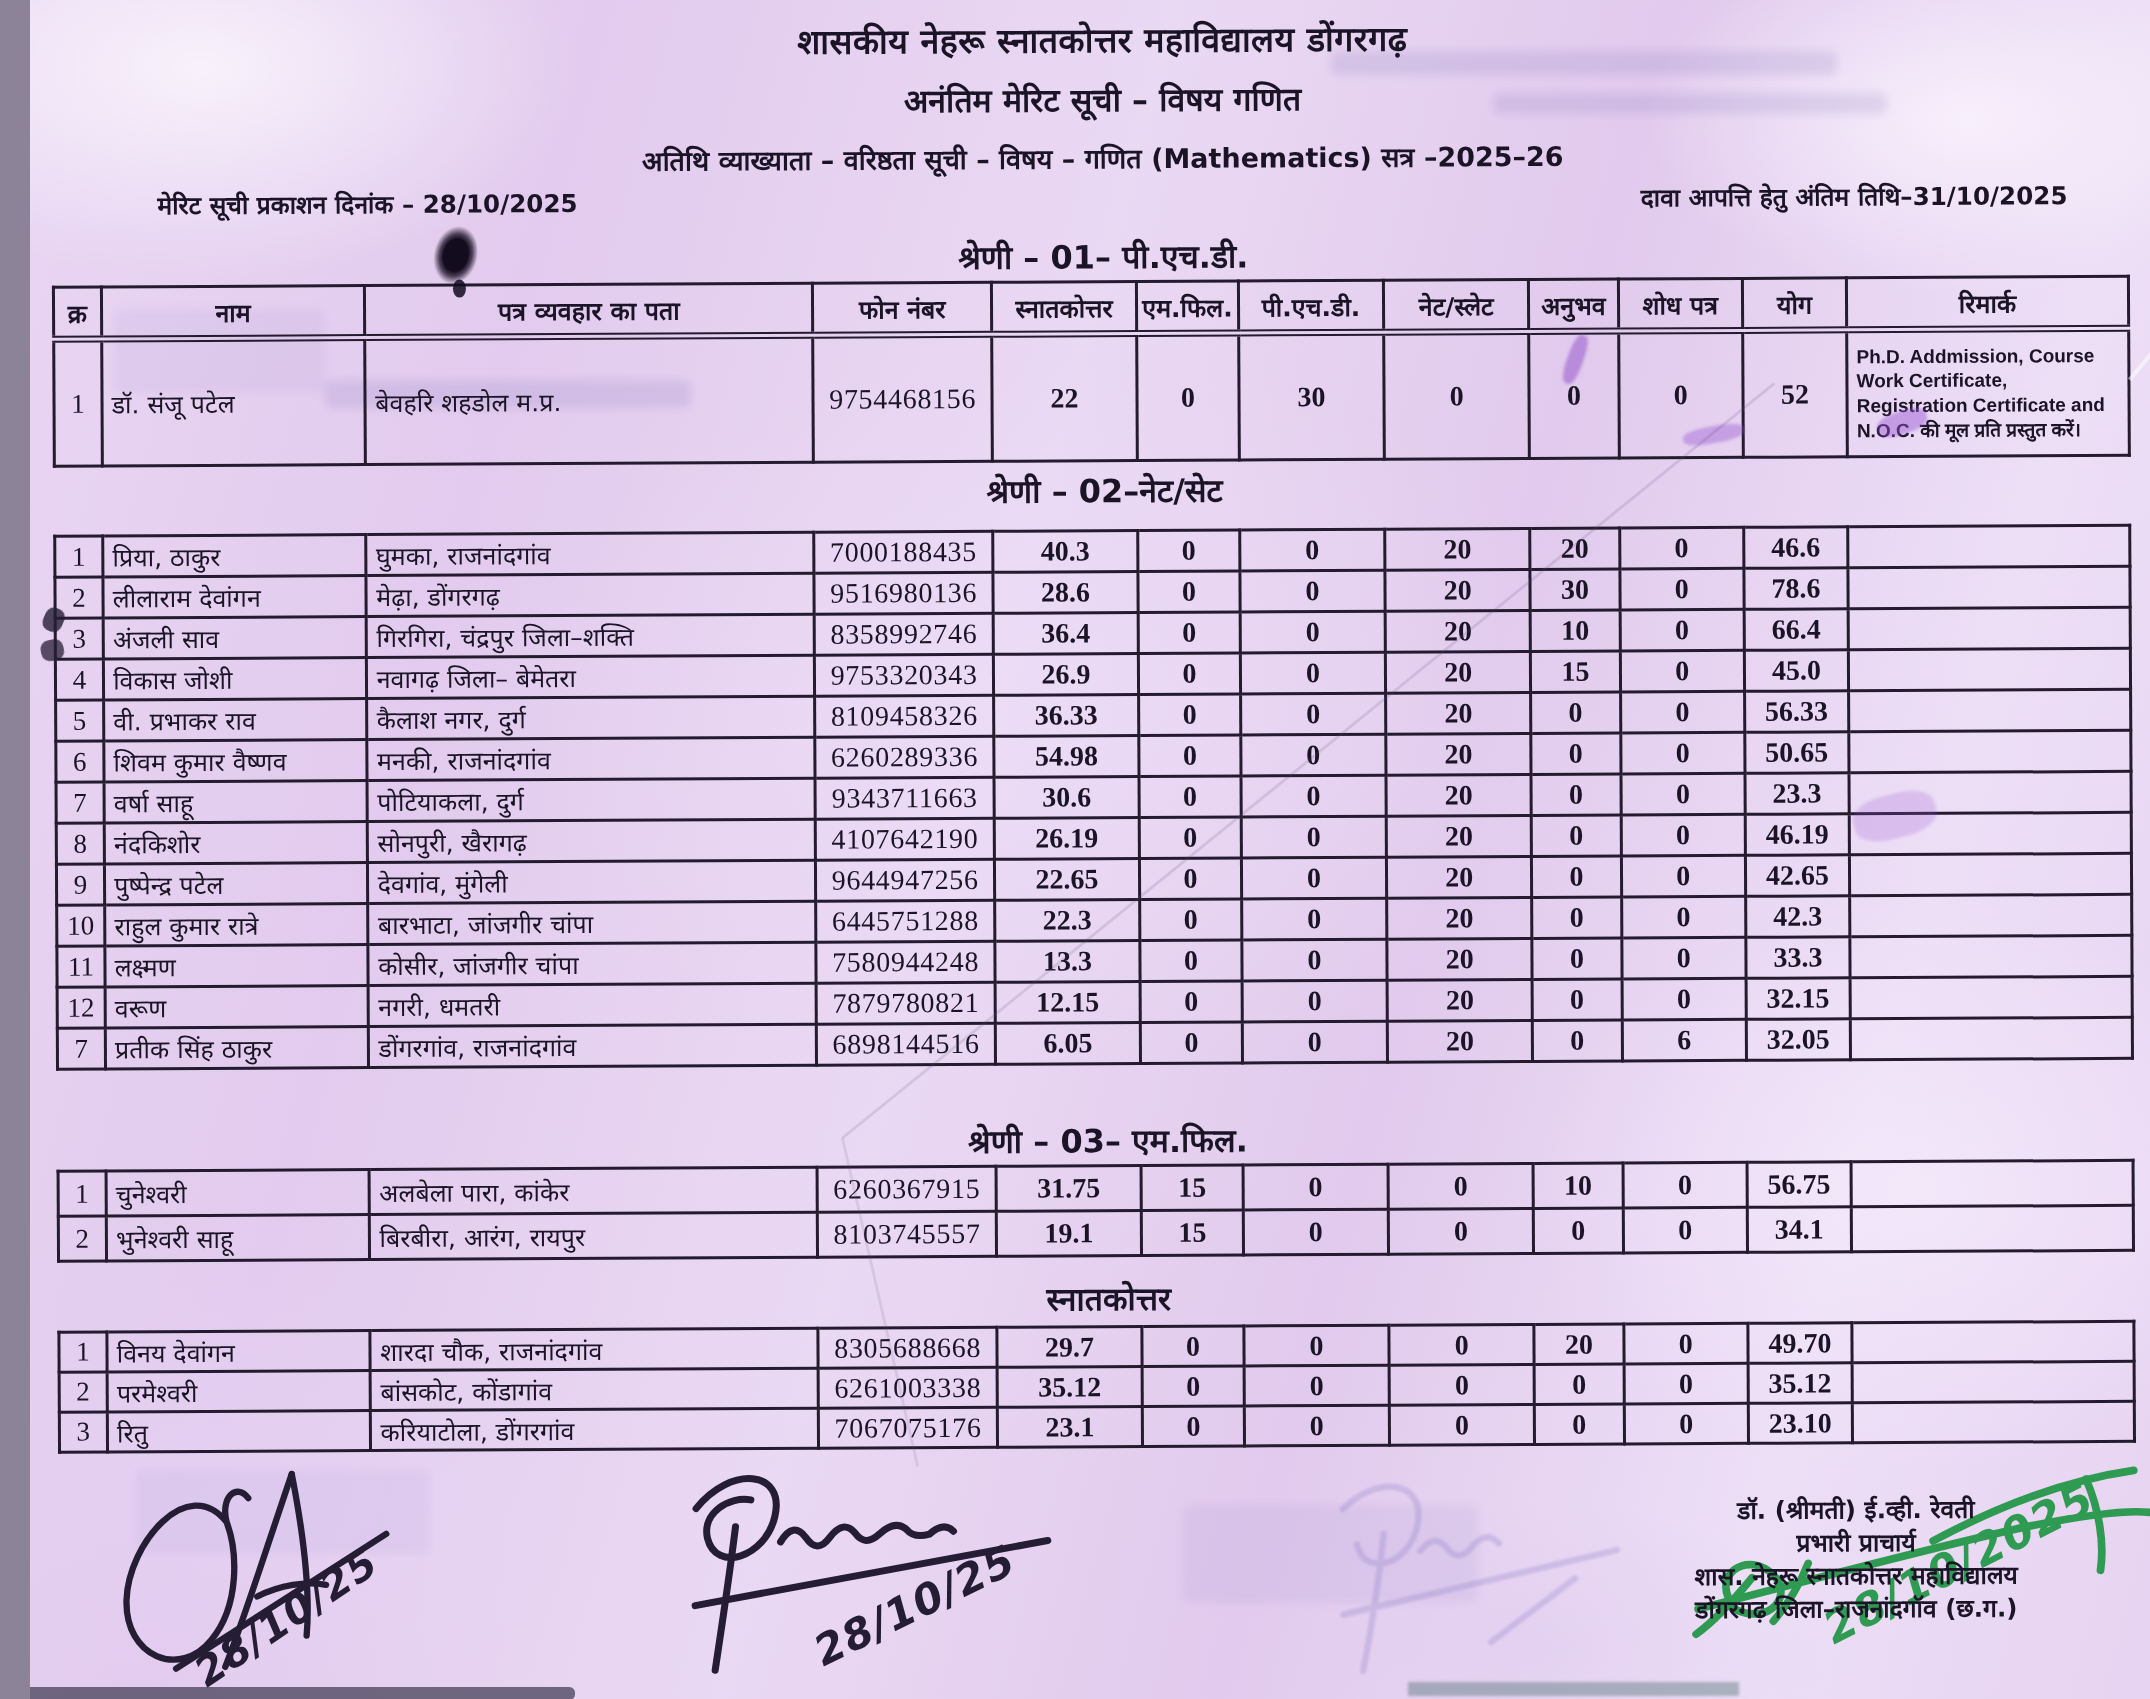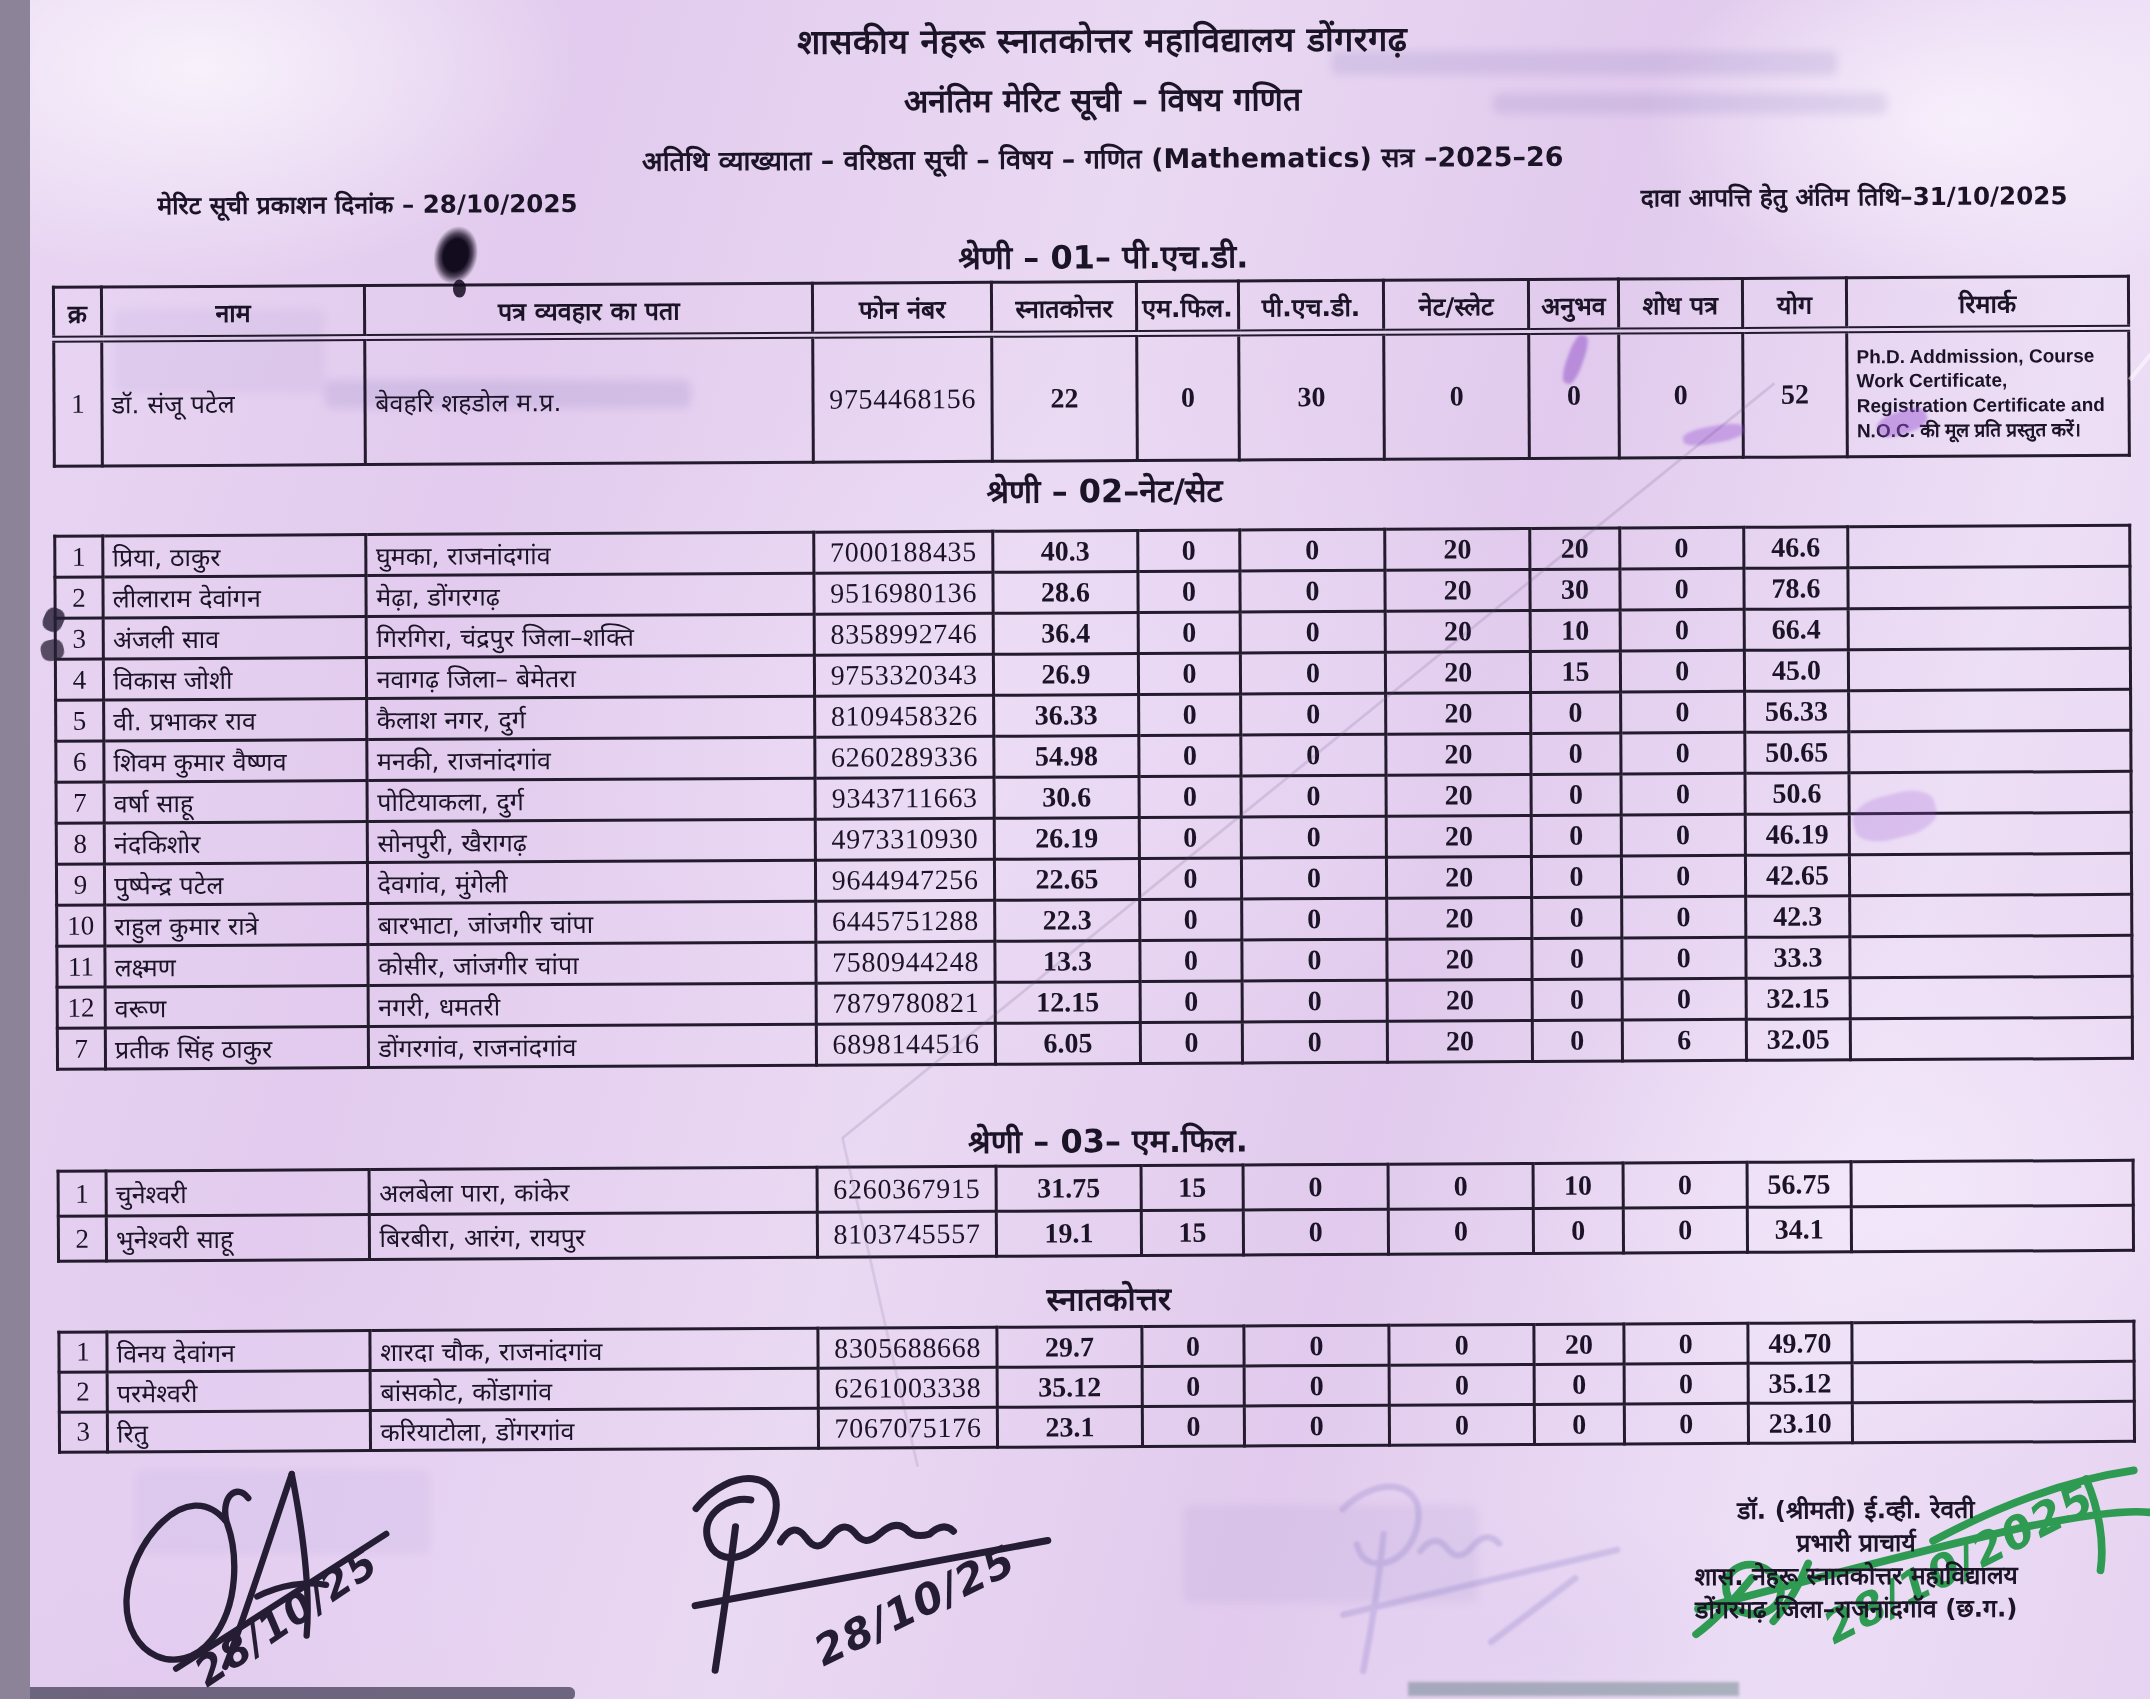--- a/index.html
+++ b/index.html
@@ -236,28 +236,28 @@
             <td class="c0">7</td>
             <td class="c1">वर्षा साहू</td>
             <td class="c2">पोटियाकला, दुर्ग</td>
             <td class="c3">9343711663</td>
             <td class="c4">30.6</td>
             <td class="c5">0</td>
             <td class="c6">0</td>
             <td class="c7">20</td>
             <td class="c8">0</td>
             <td class="c9">0</td>
-            <td class="c10">50.6</td>
+            <td class="c10">23.3</td>
             <td class="c11"></td>
           </tr>
           <tr>
             <td class="c0">8</td>
             <td class="c1">नंदकिशोर</td>
             <td class="c2">सोनपुरी, खैरागढ़</td>
-            <td class="c3">4973310930</td>
+            <td class="c3">4107642190</td>
             <td class="c4">26.19</td>
             <td class="c5">0</td>
             <td class="c6">0</td>
             <td class="c7">20</td>
             <td class="c8">0</td>
             <td class="c9">0</td>
             <td class="c10">46.19</td>
             <td class="c11"></td>
           </tr>
           <tr>

